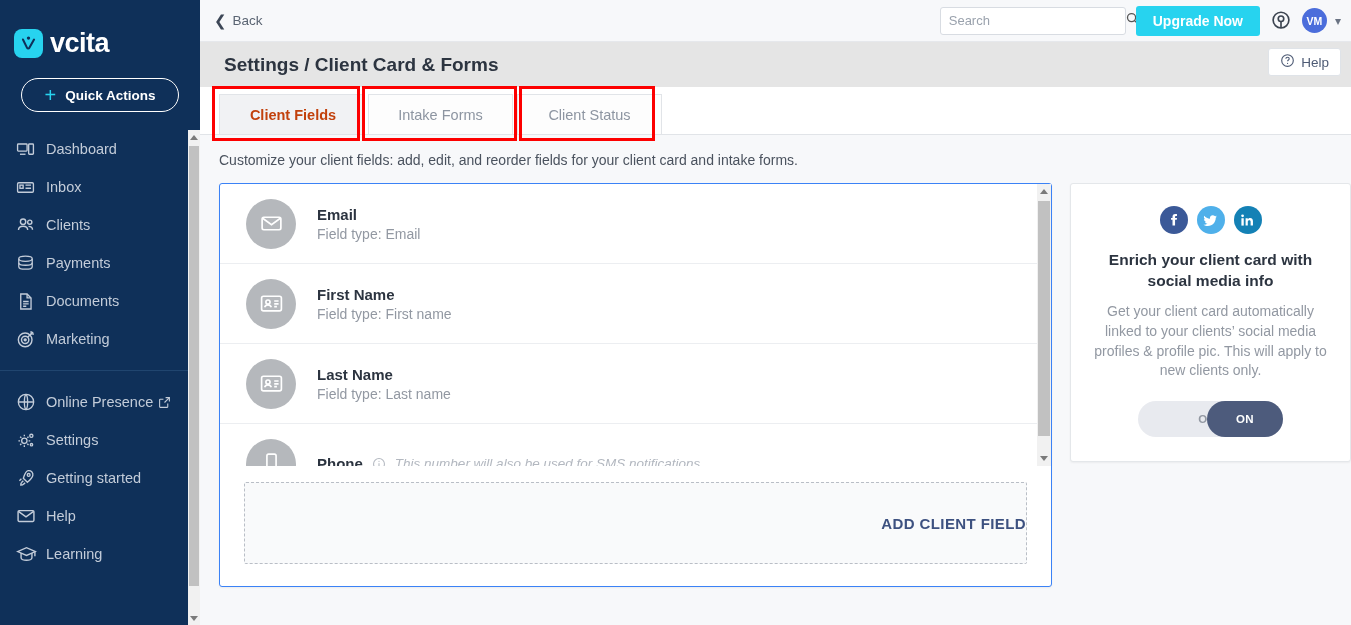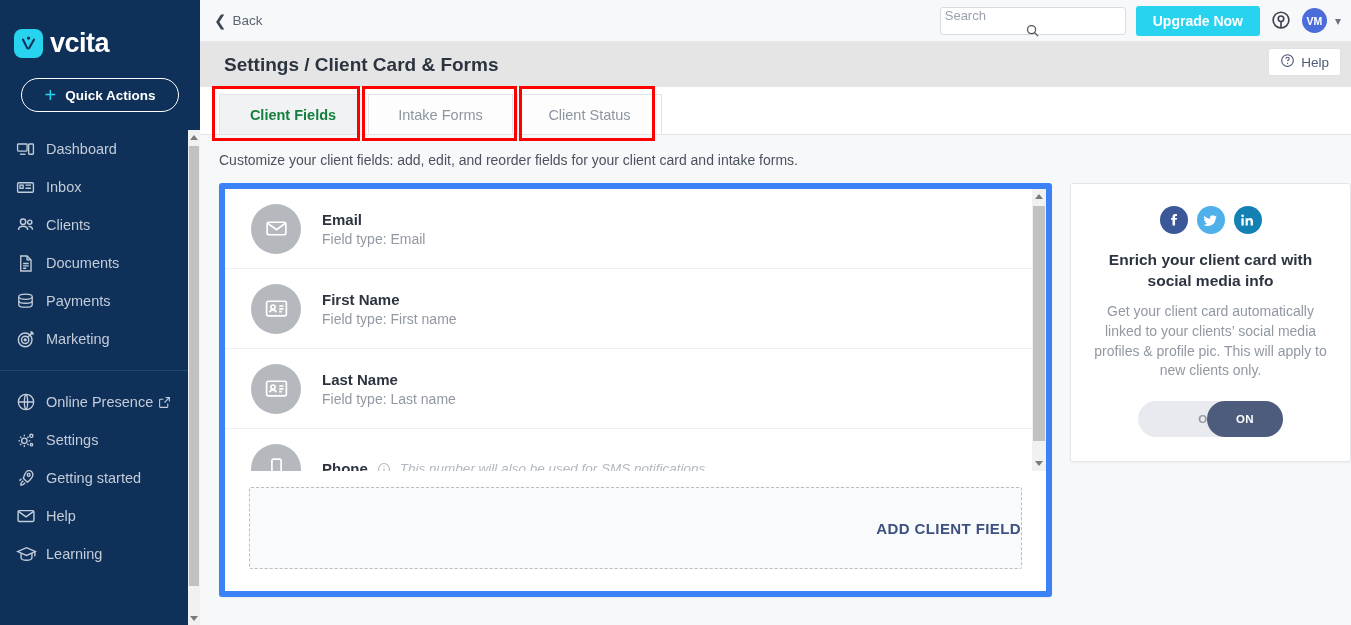--- a/index.html
+++ b/index.html
@@ -78,21 +78,21 @@
     height: 42px; background: #f7f8fa;
     border-bottom: 1px solid #e6e8ec;
     display: flex; align-items: center; padding: 0 10px 0 14px;
   }
   .back-btn { display: flex; align-items: center; color: #5a6472; font-size: 13.5px; cursor: pointer; }
   .back-chevron { font-size: 15px; margin-right: 6px; color: #3c4656; }
   .topbar-right { margin-left: auto; display: flex; align-items: center; gap: 10px; }
   .search-box {
     width: 186px; height: 28px; background: #fff;
     border: 1px solid #d8dce2; border-radius: 3px;
-    display: flex; align-items: center; padding: 0 8px; flex-direction: column;
+    display: flex; align-items: center; padding: 0 8px;
   }
   .search-box input {
     border: none; outline: none; flex: 1 1 auto;
     font-family: "Liberation Sans", sans-serif; font-size: 13px; color: #4a5costa;
     color: #555; background: transparent;
   }
   .search-box input::placeholder { color: #9aa2ad; }
   .upgrade-btn {
     height: 30px; padding: 0 17px; background: #27d3ef; border-radius: 3px;
     display: flex; align-items: center; justify-content: center;
@@ -128,32 +128,32 @@
     position: relative;
   }
   .tab {
     height: 40px; min-width: 145px; padding: 0 22px;
     border: 1px solid #e1e4e8; border-bottom: none;
     background: #fdfdfd; color: #8d95a1;
     display: flex; align-items: center; justify-content: center;
     font-size: 14.5px; cursor: pointer;
     margin-right: 4px;
   }
-  .tab.active { background: #f1f2f4; color: #15803d; font-weight: 700; padding-left: 25px; }
+  .tab.active { background: #f1f2f4; color: #c2410c; font-weight: 700; padding-left: 25px; }
 
   
   .hl { position: absolute; border: 3px solid #fd0000; pointer-events: none; z-index: 30; }
 
   
   .content { padding: 17px 0 0 19px; display: flex; }
   .content-left { width: 833px; }
   .desc { font-size: 14px; color: #4a525e; margin-bottom: 15px; }
 
   .card {
-    background: #fff; border: 6px solid #3b82f6; border-radius: 3px;
+    background: #fff; border: 1px solid #3b82f6; border-radius: 3px;
     width: 833px; position: relative;
     box-shadow: 0 1px 2px rgba(0,0,0,0.05);
   }
   .list-wrap { position: relative; height: 282px; overflow: hidden; }
   .field-row {
     height: 80px; display: flex; align-items: center;
     padding-left: 26px; border-bottom: 1px solid #eceef1;
   }
   .field-row:last-child { border-bottom: none; }
   .field-icon {
@@ -263,38 +263,38 @@
               <circle cx="16.5" cy="8.6" r="2.5"></circle>
               <path d="M3 18c0-2.8 2.5-4.6 5.5-4.6S14 15.2 14 18"></path>
               <path d="M15 13.6c2.6 0 4.8 1.5 4.8 4"></path>
             </svg>
         </span>
         <span class="lbl">Clients</span>
       </div>
 
       <div class="nav-item">
         <span class="ico">
+          <svg width="19" height="19" viewBox="0 0 24 24" fill="none" stroke="currentColor" stroke-width="1.6">
+              <ellipse cx="12" cy="6" rx="8.5" ry="3.2"></ellipse>
+              <path d="M3.5 6v5c0 1.8 3.8 3.2 8.5 3.2s8.5-1.4 8.5-3.2V6"></path>
+              <path d="M3.5 11v5c0 1.8 3.8 3.2 8.5 3.2s8.5-1.4 8.5-3.2v-5"></path>
+            </svg>
+        </span>
+        <span class="lbl">Payments</span>
+      </div>
+
+      <div class="nav-item">
+        <span class="ico">
           <svg width="19" height="19" viewBox="0 0 24 24" fill="none" stroke="currentColor" stroke-width="1.7">
               <path d="M6 2.5h8l5 5v14H6z"></path>
               <path d="M14 2.5v5h5"></path>
               <path d="M9 12h7M9 15h7M9 18h4"></path>
             </svg>
         </span>
         <span class="lbl">Documents</span>
-      </div>
-
-      <div class="nav-item">
-        <span class="ico">
-          <svg width="19" height="19" viewBox="0 0 24 24" fill="none" stroke="currentColor" stroke-width="1.6">
-              <ellipse cx="12" cy="6" rx="8.5" ry="3.2"></ellipse>
-              <path d="M3.5 6v5c0 1.8 3.8 3.2 8.5 3.2s8.5-1.4 8.5-3.2V6"></path>
-              <path d="M3.5 11v5c0 1.8 3.8 3.2 8.5 3.2s8.5-1.4 8.5-3.2v-5"></path>
-            </svg>
-        </span>
-        <span class="lbl">Payments</span>
       </div>
 
       <div class="nav-item">
         <span class="ico">
           <svg width="20" height="20" viewBox="0 0 24 24" fill="none" stroke="currentColor" stroke-width="1.7">
               <circle cx="11" cy="13" r="8.2"></circle>
               <circle cx="11" cy="13" r="4.4"></circle>
               <circle cx="11" cy="13" r="1.2" fill="currentColor"></circle>
               <path d="M14 10l6.5-6.5"></path>
               <path d="M18 2.5l.4 3.2 3.2.4"></path>

